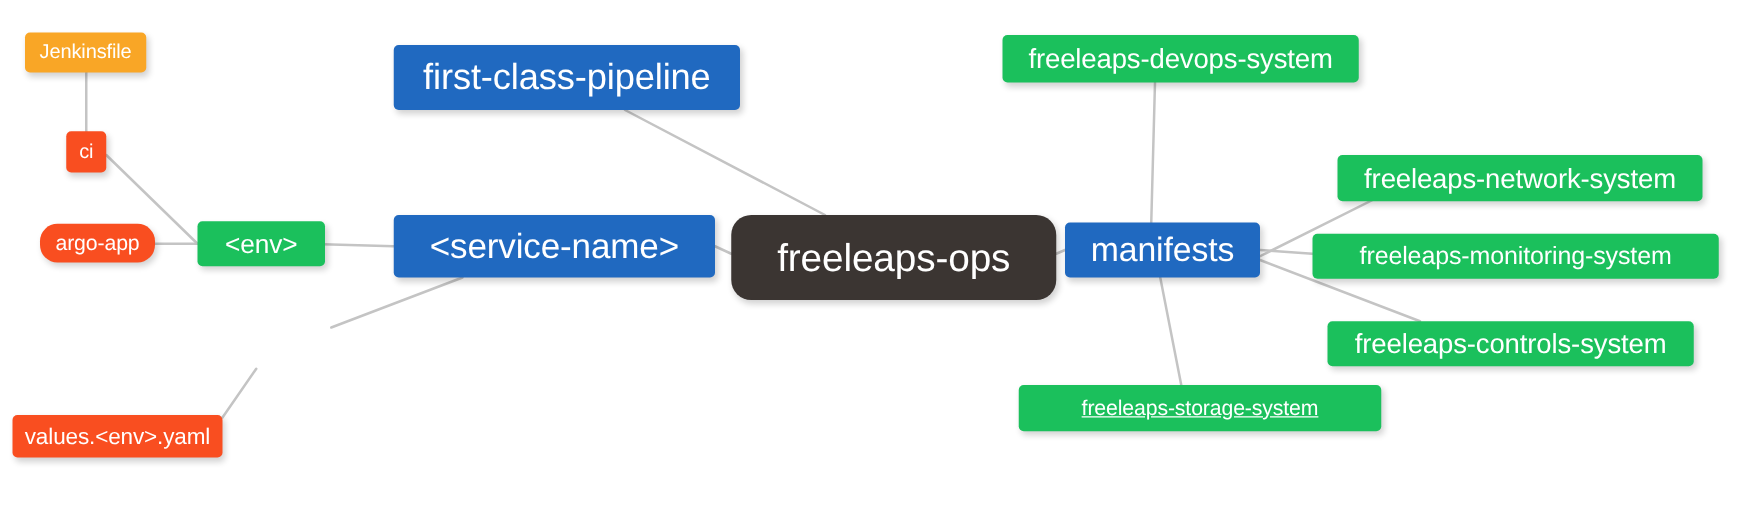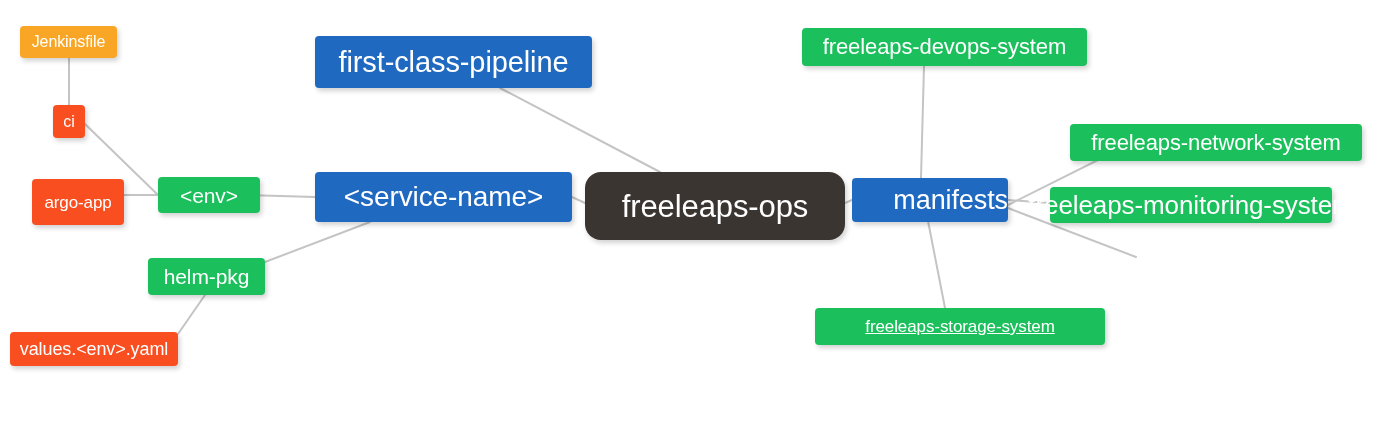--- a/index.html
+++ b/index.html
@@ -75,46 +75,46 @@
     </svg>
 <div class="node node-root" style="left: 585px; top: 172px; width: 260px; height: 68px; font-size: 31px;">
       <span>freeleaps-ops</span>
     </div>
     <div class="node node-blue" style="left: 315px; top: 172px; width: 257px; height: 50px; font-size: 28px;">
       <span>&lt;service-name&gt;</span>
     </div>
     <div class="node node-blue" style="left: 315px; top: 36px; width: 277px; height: 52px; font-size: 29px;">
       <span>first-class-pipeline</span>
     </div>
-    <div class="node node-blue" style="left: 852px; top: 178px; width: 156px; height: 44px; font-size: 27px; justify-content: flex-end;">
+    <div class="node node-blue" style="left: 852px; top: 178px; width: 156px; height: 44px; font-size: 27px;">
       <span>manifests</span>
     </div>
     <div class="node node-green" style="left: 158px; top: 177px; width: 102px; height: 36px; font-size: 21px;">
       <span>&lt;env&gt;</span>
     </div>
-    <div class="node node-green" style="left: 148px; top: 258px; width: 117px; height: 37px; font-size: 21px;">
-      <span>helm-pkg</span>
-    </div>
     <div class="node node-red" style="left: 53px; top: 105px; width: 32px; height: 33px; font-size: 16px; justify-content: center;">
       <span>ci</span>
     </div>
-    <div class="node node-red" style="left: 32px; top: 179px; width: 92px; height: 46px; font-size: 17px;">
+    <div class="node node-red" style="left: 32px; top: 179px; width: 92px; height: 31px; font-size: 17px; border-radius: 14px;">
       <span>argo-app</span>
     </div>
     <div class="node node-red" style="left: 10px; top: 332px; width: 168px; height: 34px; font-size: 18px;">
       <span>values.&lt;env&gt;.yaml</span>
     </div>
     <div class="node node-orange" style="left: 20px; top: 26px; width: 97px; height: 32px; font-size: 16px; text-align: center;">
       <span>Jenkinsfile</span>
     </div>
     <div class="node node-green" style="left: 802px; top: 28px; width: 285px; height: 38px; font-size: 22px;">
       <span>freeleaps-devops-system</span>
     </div>
     <div class="node node-green" style="left: 1056px; top: 124px; width: 292px; height: 37px; font-size: 22px; margin-left: 14px;">
       <span>freeleaps-network-system</span>
     </div>
-    <div class="node node-green" style="left: 1050px; top: 187px; width: 282px; height: 36px; font-size: 26px;">
+    <div class="node node-green" style="left: 1050px; top: 187px; width: 325px; height: 36px; font-size: 20px;">
       <span>freeleaps-monitoring-system</span>
+    </div>
+    <div class="node node-green" style="left: 1062px; top: 257px; width: 293px; height: 36px; font-size: 22px;">
+      <span>freeleaps-controls-system</span>
     </div>
     <div class="node node-green" style="left: 815px; top: 308px; width: 290px; height: 37px; font-size: 17px; text-decoration: underline;">
       <span>freeleaps-storage-system</span>
     </div>
   </div>
 
 </body></html>

